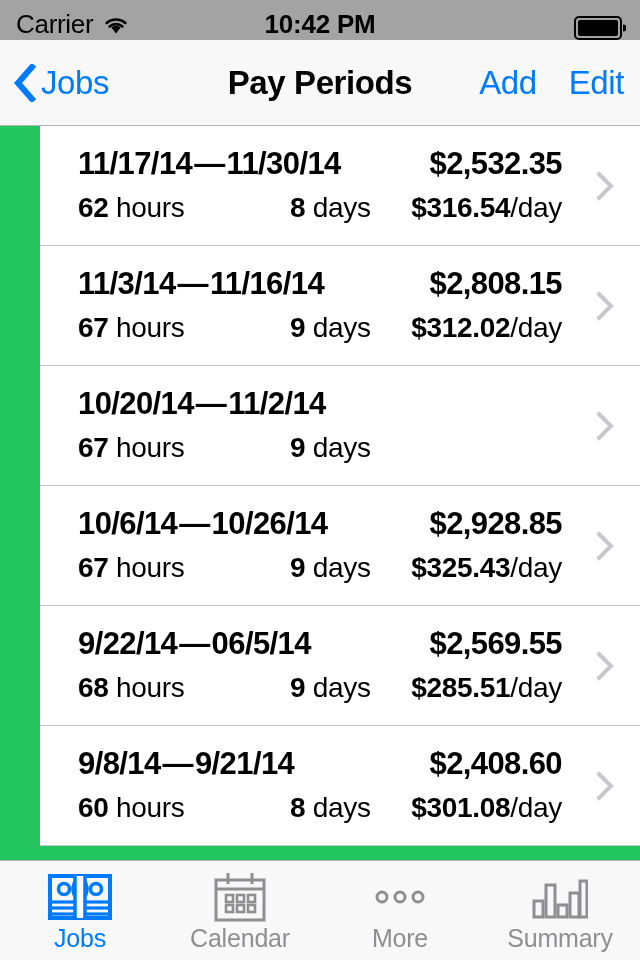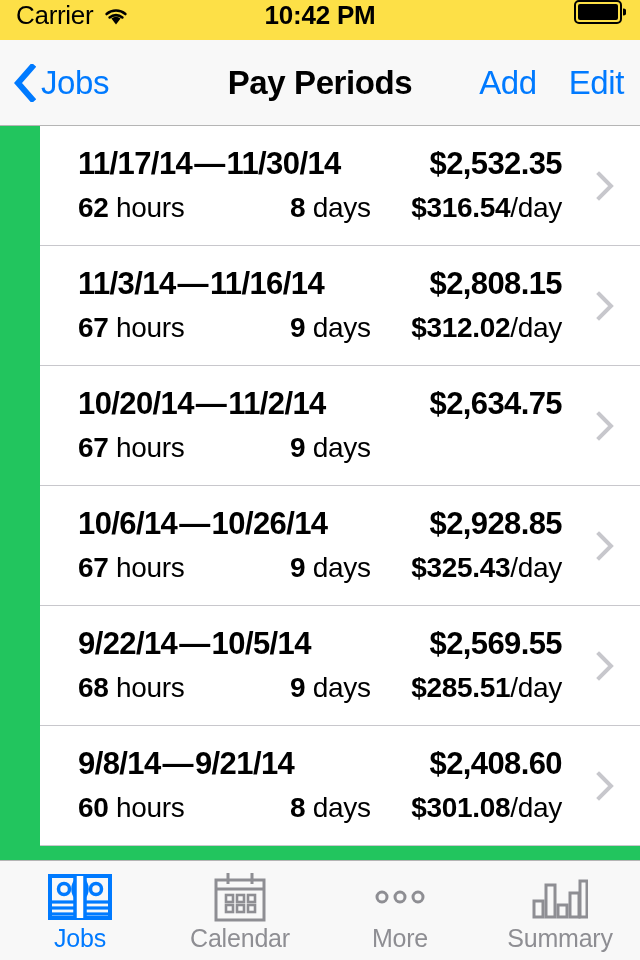--- a/index.html
+++ b/index.html
@@ -22,23 +22,23 @@
     height: 960px;
     display: flex;
     flex-direction: column;
     background: #ffffff;
   }
 
   
   .status-bar {
     height: 40px;
     flex: 0 0 40px;
-    background: #fde047;
-    display: flex;
-    align-items: flex-start;
+    background: #a3a3a3;
+    display: flex;
+    align-items: flex-end;
     padding: 0 14px 0 16px;
     position: relative;
   }
   .status-left {
     display: flex;
     align-items: center;
     gap: 9px;
   }
   .carrier-label {
     font-size: 26px;
@@ -310,21 +310,20 @@
         <svg viewBox="0 0 18 30" width="18" height="30" aria-hidden="true">
           <polyline points="3,3 15,15 3,27" fill="none" stroke="#c7c7cc" stroke-width="4" stroke-linecap="square" stroke-linejoin="miter"></polyline>
         </svg>
       </span>
     </div>
 
     <div class="row">
       <div class="row-content">
         <div class="row-line">
           <span class="range">10/20/14 — 11/2/14</span>
-          <span class="total">$2,634.75</span>
         </div>
         <div class="row-line row-line-sub">
           <span class="hours"><span class="num">67</span> <span class="unit">hours</span></span>
           <span class="days"><span class="num">9</span> <span class="unit">days</span></span>
         </div>
       </div>
       <span class="disclosure">
         <svg viewBox="0 0 18 30" width="18" height="30" aria-hidden="true">
           <polyline points="3,3 15,15 3,27" fill="none" stroke="#c7c7cc" stroke-width="4" stroke-linecap="square" stroke-linejoin="miter"></polyline>
         </svg>
@@ -346,21 +345,21 @@
       <span class="disclosure">
         <svg viewBox="0 0 18 30" width="18" height="30" aria-hidden="true">
           <polyline points="3,3 15,15 3,27" fill="none" stroke="#c7c7cc" stroke-width="4" stroke-linecap="square" stroke-linejoin="miter"></polyline>
         </svg>
       </span>
     </div>
 
     <div class="row">
       <div class="row-content">
         <div class="row-line">
-          <span class="range">9/22/14 — 10/5/14</span>
+          <span class="range">9/22/14 — 06/5/14</span>
           <span class="total">$2,569.55</span>
         </div>
         <div class="row-line row-line-sub">
           <span class="hours"><span class="num">68</span> <span class="unit">hours</span></span>
           <span class="days"><span class="num">9</span> <span class="unit">days</span></span>
           <span class="rate"><span class="num">$285.51</span><span class="unit">/day</span></span>
         </div>
       </div>
       <span class="disclosure">
         <svg viewBox="0 0 18 30" width="18" height="30" aria-hidden="true">

